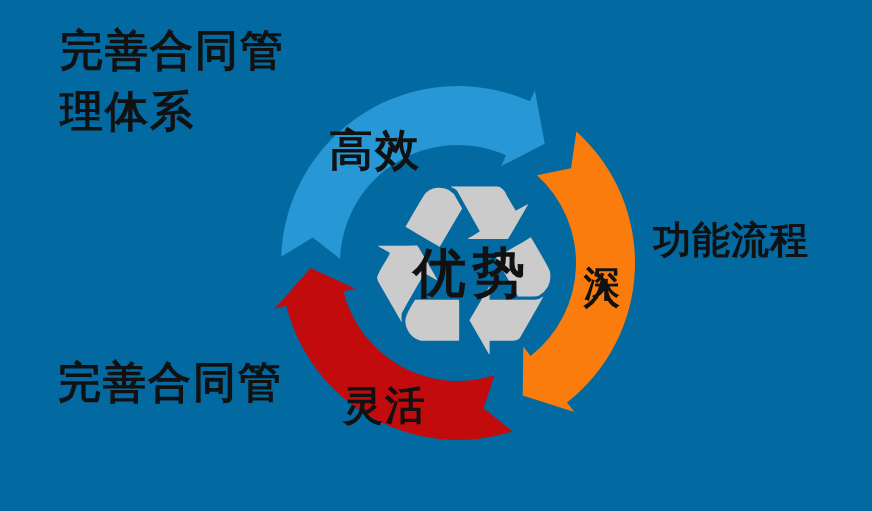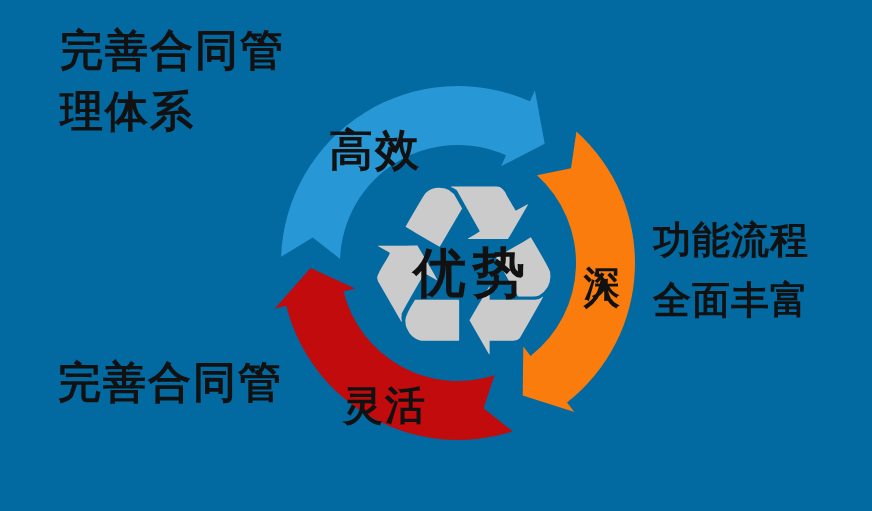--- a/index.html
+++ b/index.html
@@ -26,21 +26,20 @@
 
 <div class="stage" style="background: #0369a1;">
 
   <div class="callout callout-tl">
     <div>完善合同管</div>
     <div>理体系</div>
   </div>
 
   <div class="callout callout-r">
     <div>功能流程</div>
-    <div>全面丰富</div>
   </div>
 
   <div class="callout callout-bl">
     <div>完善合同管</div>
   </div>
 
   <svg id="cycle-svg" class="cycle-svg" viewBox="-225 -225 450 450" aria-hidden="true">
     <path id="seg-0" d="M -176.9 -6.2 A 177 177 0 0 1 72.0 -161.7 L 76.9 -172.7 L 86.7 -119.3 L 43.1 -96.8 L 48.0 -107.8 A 118 118 0 0 0 -117.9 -4.1 L -145.3 -25.6 Z" fill="#2897d5"></path>
     <path id="seg-1" d="M 118.4 -131.5 A 177 177 0 0 1 109.0 139.5 L 116.4 148.9 L 64.7 132.6 L 65.3 83.5 L 72.6 93.0 A 118 118 0 0 0 79.0 -87.7 L 113.0 -94.8 Z" fill="#f97c0d"></path>
     <path id="seg-2" d="M 54.7 168.3 A 177 177 0 0 1 -171.7 42.8 L -183.4 45.7 L -147.4 5.1 L -102.9 25.6 L -114.5 28.5 A 118 118 0 0 0 36.5 112.2 L 25.6 145.3 Z" fill="#c20b0d"></path>

